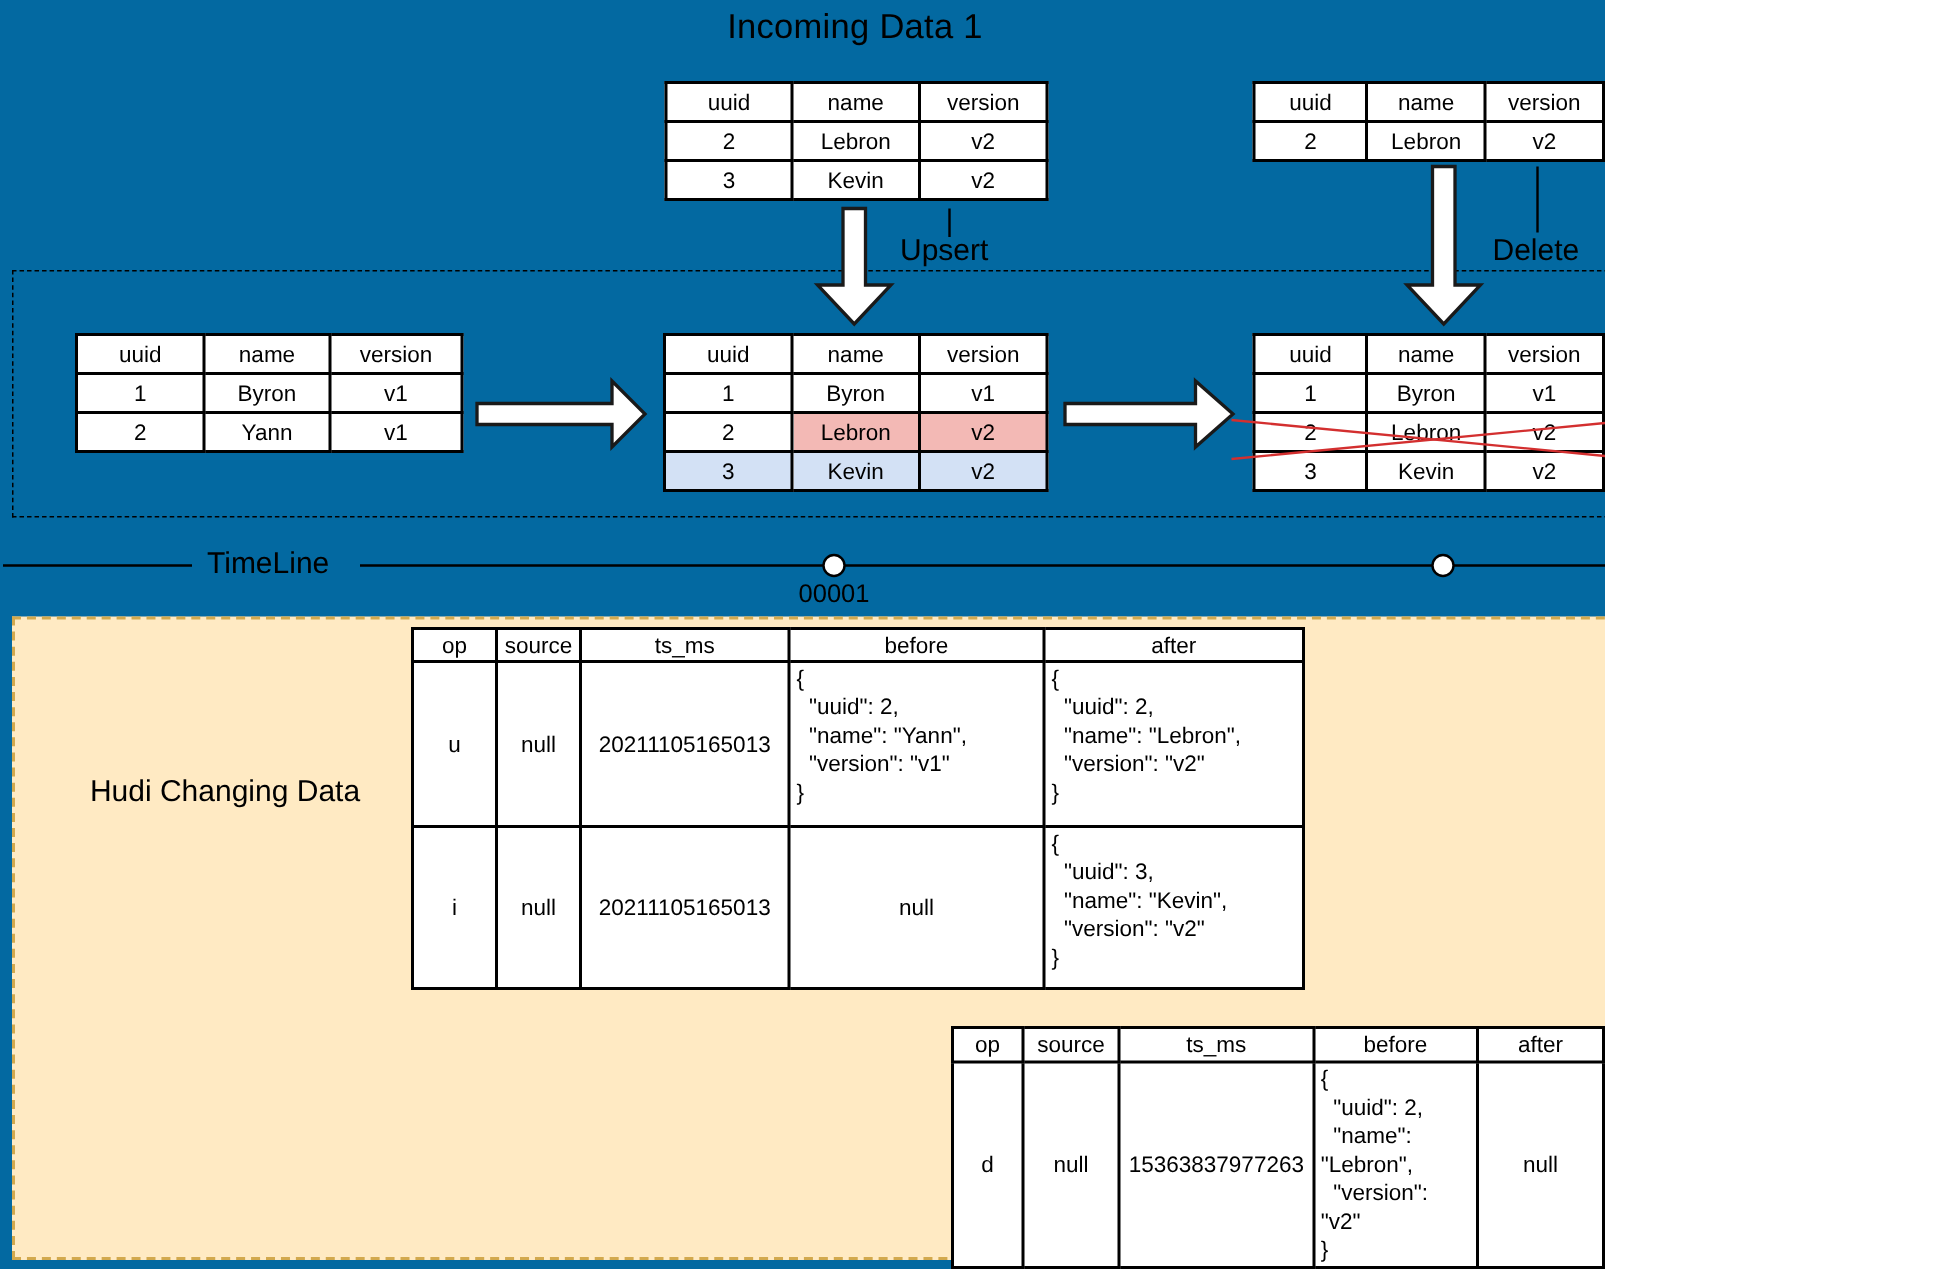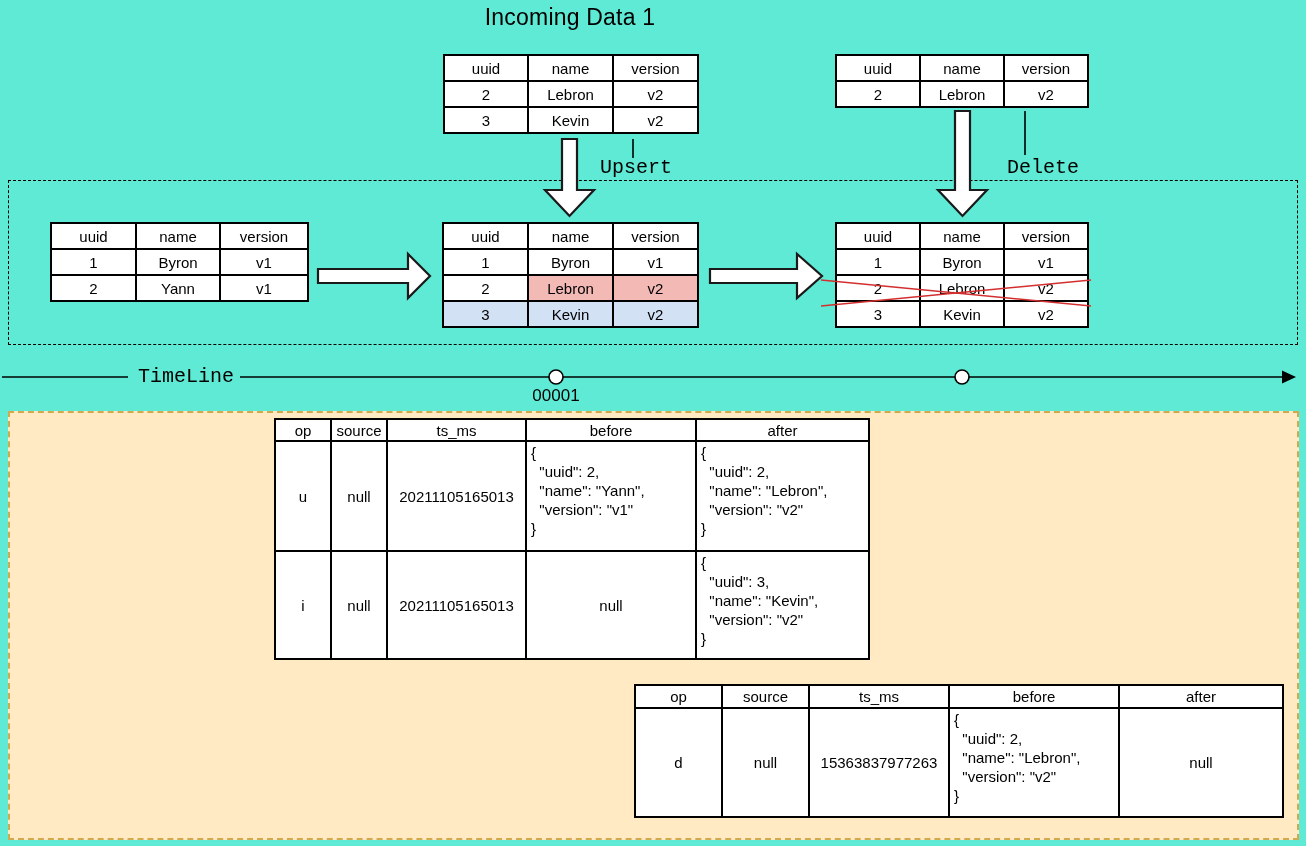--- a/index.html
+++ b/index.html
@@ -1,20 +1,20 @@
 <!DOCTYPE html>
 <html><head>
 <meta charset="utf-8">
 <style>
   html,body{margin:0;padding:0;background:#fff;}
-  .canvas{position:relative;width:1306px;height:846px;background:#5eead4;overflow:hidden;
+  .canvas{position:relative;width:1070px;height:846px;background:#0369a1;overflow:hidden;
           font-family:"Liberation Sans",sans-serif;color:#000;}
   .abs{position:absolute;}
   .title{font-size:23px;text-align:center;letter-spacing:.2px;}
-  .lbl{font-size:20px;white-space:nowrap;font-family:Liberation Mono, monospace;}
+  .lbl{font-size:20px;white-space:nowrap;}
   .small-lbl{font-size:17px;text-align:center;}
   .tbl{position:absolute;border-collapse:collapse;table-layout:fixed;background:#fff;z-index:3;padding-left:12px;}
   .tbl th,.tbl td{border:2px solid #000;font-size:15px;font-weight:400;text-align:center;
                   vertical-align:middle;padding:0 2px;overflow:hidden;}
   .mini th,.mini td{height:24px;}
   .pink{background:#f3b9b5;border-color:#b85450;}
   .blue{background:#d3e1f5;border-color:#6c8ebf;}
   .cdc .json{text-align:left;vertical-align:top;white-space:pre-wrap;line-height:19px;padding:1px 4px;}
   .hudi-box{border:1.5px dashed #000;background:transparent;z-index:1;}
   .cdc-box{border:2px dashed #d2a94e;background:#ffeac3;z-index:1;}
@@ -23,24 +23,25 @@
 </head>
 <body>
 
 <div class="canvas">
 
   <div class="abs hudi-box" style="left:8px;top:180px;width:1288px;height:163px;"></div>
   <div class="abs cdc-box" style="left:8px;top:411px;width:1287px;height:425px;"></div>
 
   <div class="abs title" style="left:420px;top:4px;width:300px;">Incoming Data 1</div>
   <div class="abs lbl" style="left:600px;top:156px;">Upsert</div>
-  <div class="abs lbl" style="left:995px;top:156px;margin-left:12px;">Delete</div>
+  <div class="abs lbl" style="left:995px;top:156px;">Delete</div>
   <div class="abs lbl" style="left:138px;top:365px;">TimeLine</div>
   <div class="abs small-lbl" style="left:516px;top:386px;width:80px;">00001</div>
   <div class="abs small-lbl" style="left:922px;top:386px;width:80px;margin-top:48px;">00002</div>
+  <div class="abs lbl" style="left:30px;top:517px;width:240px;text-align:center;z-index:2;">Hudi Changing Data</div>
 
   <table class="tbl mini" style="left:443px;top:54px;">
     <colgroup>
         <col style="width:84px">
         <col style="width:85px">
         <col style="width:85px">
       </colgroup>
     <tbody>
         <tr>
       <th>uuid</th>

